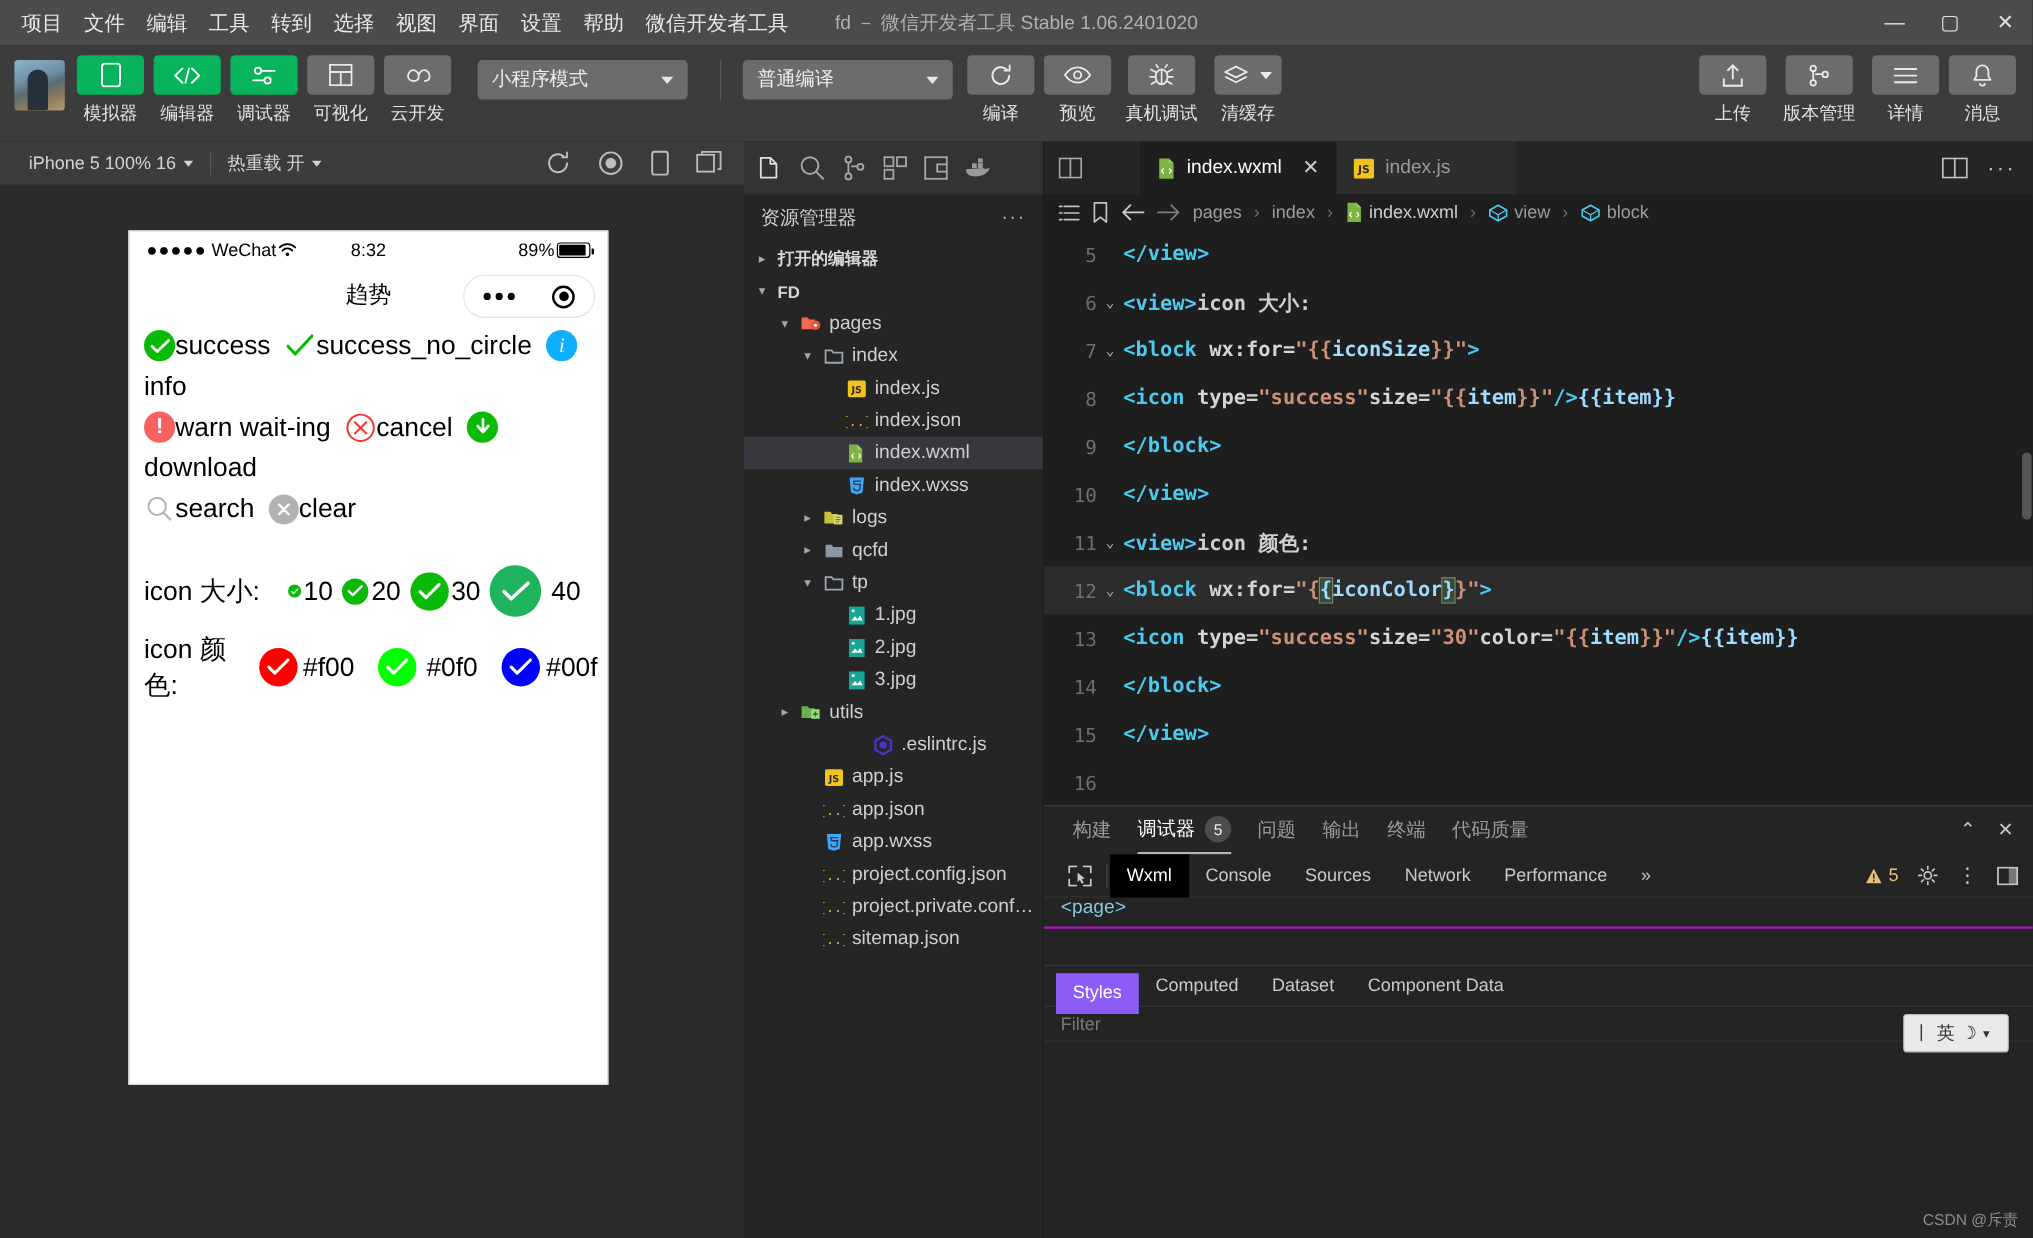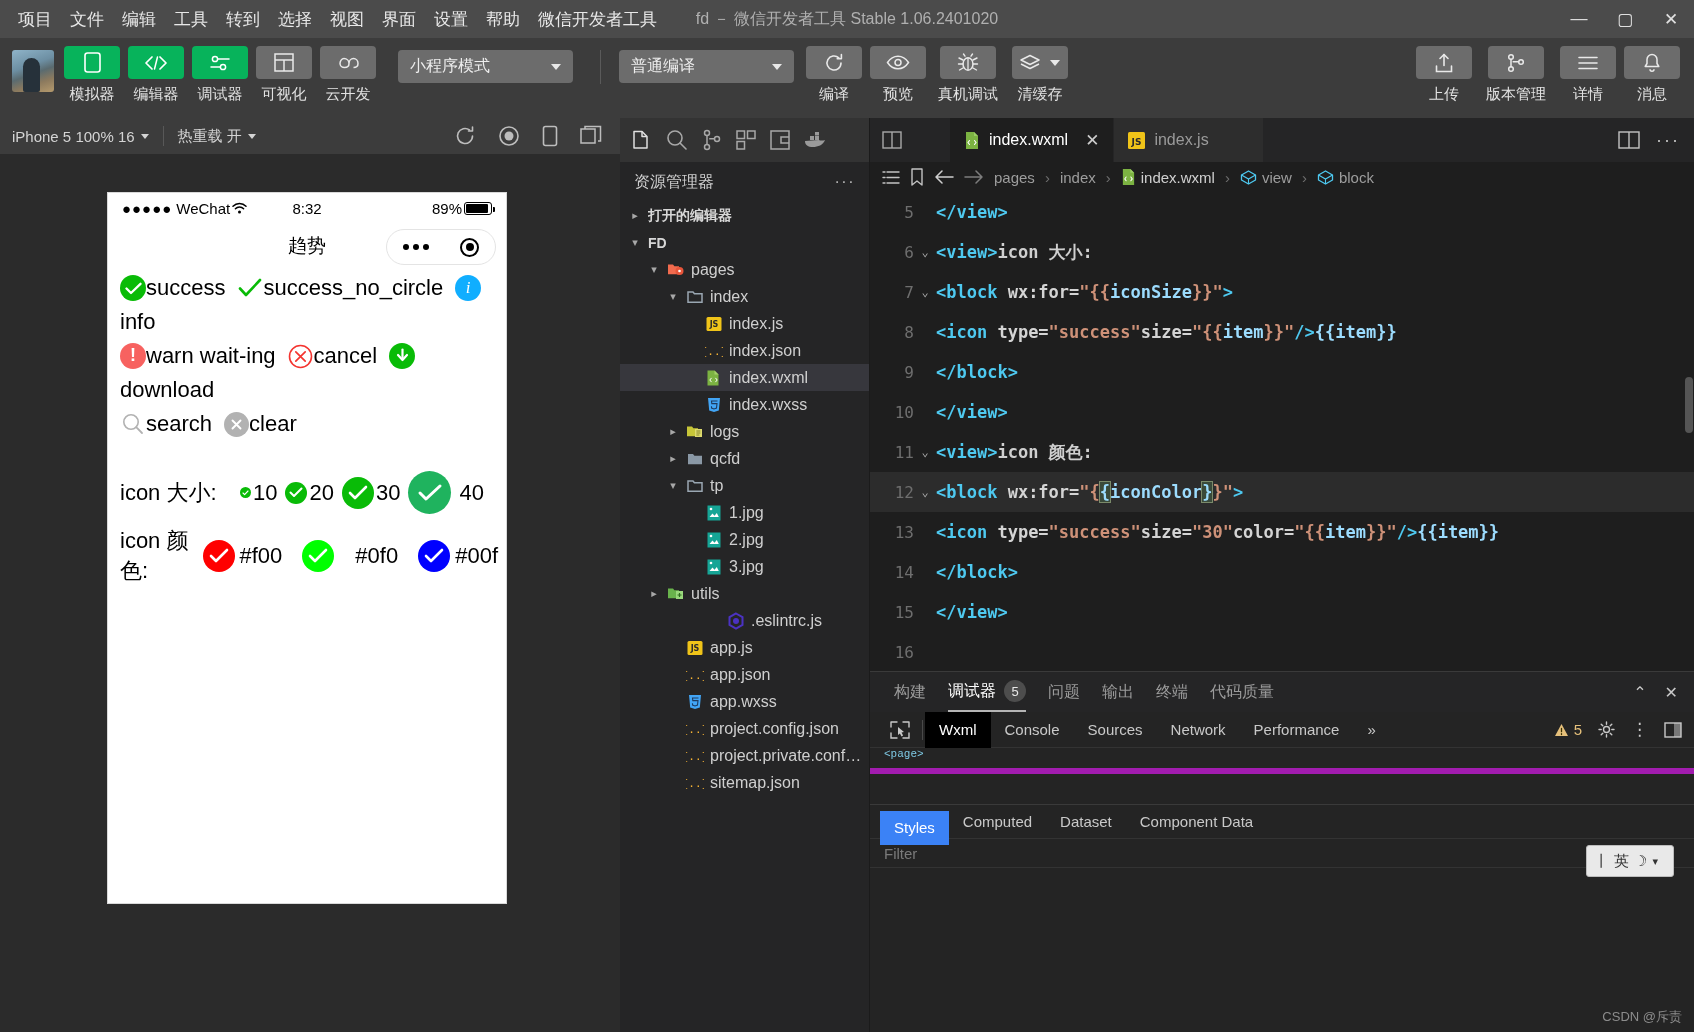--- a/index.html
+++ b/index.html
@@ -68,21 +68,21 @@
   .tb-mid { position: absolute; left: 590px; top: 8px; display: flex; align-items: flex-start; gap: 8px; }
   .tb-right { position: absolute; right: 14px; top: 8px; display: flex; gap: 8px; }
 
   .icon-svg { display: block; }
 
   
   .sim-bar {
     position: absolute; top: 118px; left: 0; width: 620px; height: 36px;
     background: #3c3c3c; display: flex; align-items: center;
   }
-  .sim-sel { color: #d4d4d4; font-size: 15px; display: flex; align-items: center; padding-left: 12px; }
+  .sim-sel { color: #d4d4d4; font-size: 15px; display: flex; align-items: center; padding-left: 24px; }
   .sim-sel .caret { border-top-color: #d4d4d4; margin-left: 6px; border-left-width: 4px; border-right-width: 4px; border-top-width: 5px; }
   .sim-vsep { width: 1px; height: 20px; background: #585858; margin: 0 14px; }
   .sim-actions { margin-left: auto; display: flex; gap: 22px; padding-right: 18px; }
 
   .sim-stage {
     position: absolute; top: 154px; left: 0; width: 620px; bottom: 0;
     background: #2b2b2b;
   }
   .phone {
     position: absolute; left: 107px; top: 38px; width: 400px; height: 712px;
@@ -211,29 +211,29 @@
   .devtools { position: absolute; left: 0; right: 0; top: 40px; bottom: 0; background: #242424; }
   .dt-tabs {
     height: 36px; display: flex; align-items: center; gap: 0; padding-left: 10px;
     font-size: 15px; color: #c9c9c9; border-bottom: 1px solid #333;
   }
   .dt-tab { padding: 0 14px; height: 36px; display: flex; align-items: center; }
   .dt-tab.active { background: #000000; color: #ffffff; }
   .dt-right { margin-left: auto; display: flex; align-items: center; gap: 16px; padding-right: 12px; }
   .warn { color: #e5c07b; display: flex; align-items: center; gap: 5px; }
 
-  .dt-dom { height: 26px; padding-left: 14px; font-size: 11px; color: #7ec8e3;
-            font-family: Liberation Mono, monospace; overflow: hidden; border-bottom: 6px solid #a21caf;}
+  .dt-dom { height: 26px; padding-left: 14px; font-size: 16px; color: #7ec8e3;
+            font-family: Liberation Sans, sans-serif; overflow: hidden; border-bottom: 2px solid #a21caf;}
   .dt-gap { height: 30px; }
   .styles-tabs {
     height: 34px; display: flex; align-items: center; font-size: 15px; color: #c9c9c9;
     border-top: 1px solid #3a3a3a; padding-left: 10px;
   }
   .st-tab { padding: 0 14px; height: 34px; display: flex; align-items: center; }
-  .st-tab.active { background: #3b82f6; color: #fff; margin-top: 12px; }
+  .st-tab.active { background: #8b5cf6; color: #fff; margin-top: 12px; }
   .filter-bar {
     height: 30px; display: flex; align-items: center; padding-left: 14px;
     font-size: 15px; color: #7a7a7a; border-top: 1px solid #333; border-bottom: 1px solid #333;
   }
   .ime {
     position: absolute; right: 20px; bottom: 155px; height: 32px; width: 88px;
     background: #e9e9e9; border: 1px solid #bdbdbd; border-radius: 3px;
     display: flex; align-items: center; gap: 5px; padding: 0 7px; color: #333; font-size: 15px;
   }
   .watermark {
@@ -589,21 +589,21 @@
                 </svg>
             </span>
             <span class="txt" style="margin-left:5px;">#f00</span>
           </span>
           <span class="color-item" style="margin-left:12px;">
             <span class="circle-icon" style="width:32px;height:32px;background:#00ff00;">
               <svg width="20" height="16" viewBox="0 0 20 16">
                   <path d="M2 8 7 13 18 2" fill="none" stroke="#fff" stroke-width="2.6" stroke-linecap="round" stroke-linejoin="round"></path>
                 </svg>
             </span>
-            <span class="txt" style="margin-left:21px;">#0f0</span>
+            <span class="txt" style="margin-left:8px;">#0f0</span>
           </span>
           <span class="color-item" style="margin-left:12px;">
             <span class="circle-icon" style="width:32px;height:32px;background:#0000ff;">
               <svg width="20" height="16" viewBox="0 0 20 16">
                   <path d="M2 8 7 13 18 2" fill="none" stroke="#fff" stroke-width="2.6" stroke-linecap="round" stroke-linejoin="round"></path>
                 </svg>
             </span>
             <span class="txt" style="margin-left:5px;">#00f</span>
           </span>
         </div>

